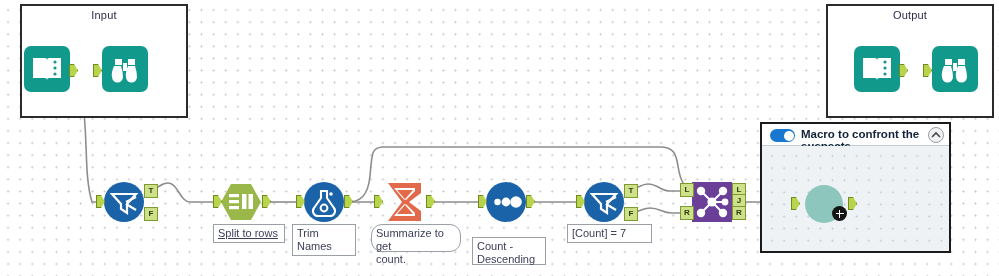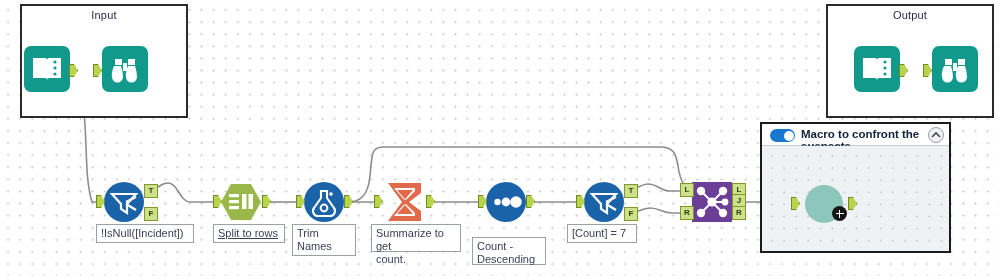--- a/index.html
+++ b/index.html
@@ -224,21 +224,20 @@
     <div class="anchor in" style="left:-8px;top:13px;"></div>
     <svg width="40" height="40" viewBox="0 0 40 40">
       <circle cx="20" cy="20" r="20" fill="#1b63a8"></circle>
       <path d="M8 12 h24 l-9 10 v9 l-6 -4 v-5 z" fill="none" stroke="#ffffff" stroke-width="2.2"></path>
       <path d="M22 20 l10 -5" stroke="#ffffff" stroke-width="2.2"></path>
       <path d="M22 22 l10 6" stroke="#ffffff" stroke-width="2.2"></path>
     </svg>
     <div class="anchor-lbl" style="left:40px;top:2px;">T</div>
     <div class="anchor-lbl" style="left:40px;top:25px;">F</div>
   </div>
-  <div class="tool-label" style="left:96px;top:224px;width:98px;">!IsNull([Incident])</div>
 
   <div class="node" style="left:220px;top:183px;">
     <div class="anchor in" style="left:-7px;top:12px;"></div>
     <svg width="42" height="38" viewBox="0 0 42 38">
       <polygon points="11,1 31,1 41,19 31,37 11,37 1,19" fill="#9ab84a"></polygon>
       <rect x="9" y="11" width="10" height="3.2" fill="#ffffff"></rect>
       <rect x="9" y="17" width="10" height="3.2" fill="#ffffff"></rect>
       <rect x="9" y="23" width="10" height="3.2" fill="#ffffff"></rect>
       <rect x="22" y="11" width="4.5" height="15" fill="#ffffff"></rect>
       <rect x="28.5" y="11" width="4.5" height="15" fill="#ffffff"></rect>
@@ -261,21 +260,21 @@
 
   <div class="node" style="left:382px;top:180px;">
     <div class="anchor in" style="left:-8px;top:15px;"></div>
     <svg width="44" height="44" viewBox="0 0 44 44">
       <path d="M6 3 H39 V13 L27 22 L39 31 V41 H6 L20 22 Z" fill="#e2694a"></path>
       <path d="M12 8 H33 V11 L22 22 L33 33 V36 H12 L24 22 Z" fill="#ffffff"></path>
       <path d="M15 10 H31 L20.5 22 L31 34 H15 L25.5 22 Z" fill="#e2694a"></path>
     </svg>
     <div class="anchor out" style="left:44px;top:15px;"></div>
   </div>
-  <div class="tool-label" style="left:371px;top:224px;width:90px;height:28px;">Summarize to get
+  <div class="tool-label" style="left:371px;top:224px;width:90px;height:28px;border-radius:11px;">Summarize to get
 count.</div>
 
   <div class="node" style="left:486px;top:182px;">
     <div class="anchor in" style="left:-8px;top:13px;"></div>
     <svg width="40" height="40" viewBox="0 0 40 40">
       <circle cx="20" cy="20" r="20" fill="#1b63a8"></circle>
       <circle cx="11.5" cy="20" r="3.2" fill="#ffffff"></circle>
       <circle cx="20" cy="20" r="4.4" fill="#ffffff"></circle>
       <circle cx="30" cy="20" r="5.8" fill="#ffffff"></circle>
     </svg>
@@ -288,21 +287,21 @@
     <div class="anchor in" style="left:-8px;top:13px;"></div>
     <svg width="40" height="40" viewBox="0 0 40 40">
       <circle cx="20" cy="20" r="20" fill="#1b63a8"></circle>
       <path d="M8 12 h24 l-9 10 v9 l-6 -4 v-5 z" fill="none" stroke="#ffffff" stroke-width="2.2"></path>
       <path d="M22 20 l10 -5" stroke="#ffffff" stroke-width="2.2"></path>
       <path d="M22 22 l10 6" stroke="#ffffff" stroke-width="2.2"></path>
     </svg>
     <div class="anchor-lbl" style="left:40px;top:2px;">T</div>
     <div class="anchor-lbl" style="left:40px;top:25px;">F</div>
   </div>
-  <div class="tool-label" style="left:567px;top:224px;width:70px;">[Count] = 7</div>
+  <div class="tool-label" style="left:567px;top:224px;width:85px;">[Count] = 7</div>
 
   <div class="node" style="left:692px;top:182px;">
     <div class="anchor-lbl" style="left:-12px;top:1px;">L</div>
     <div class="anchor-lbl" style="left:-12px;top:24px;">R</div>
     <svg width="40" height="40" viewBox="0 0 40 40">
       <rect x="0" y="0" width="40" height="40" fill="#6b3f98"></rect>
       <g stroke="#ffffff" stroke-width="2">
         <line x1="20" y1="20" x2="9" y2="9"></line>
         <line x1="20" y1="20" x2="9" y2="31"></line>
         <line x1="20" y1="20" x2="31" y2="9"></line>

